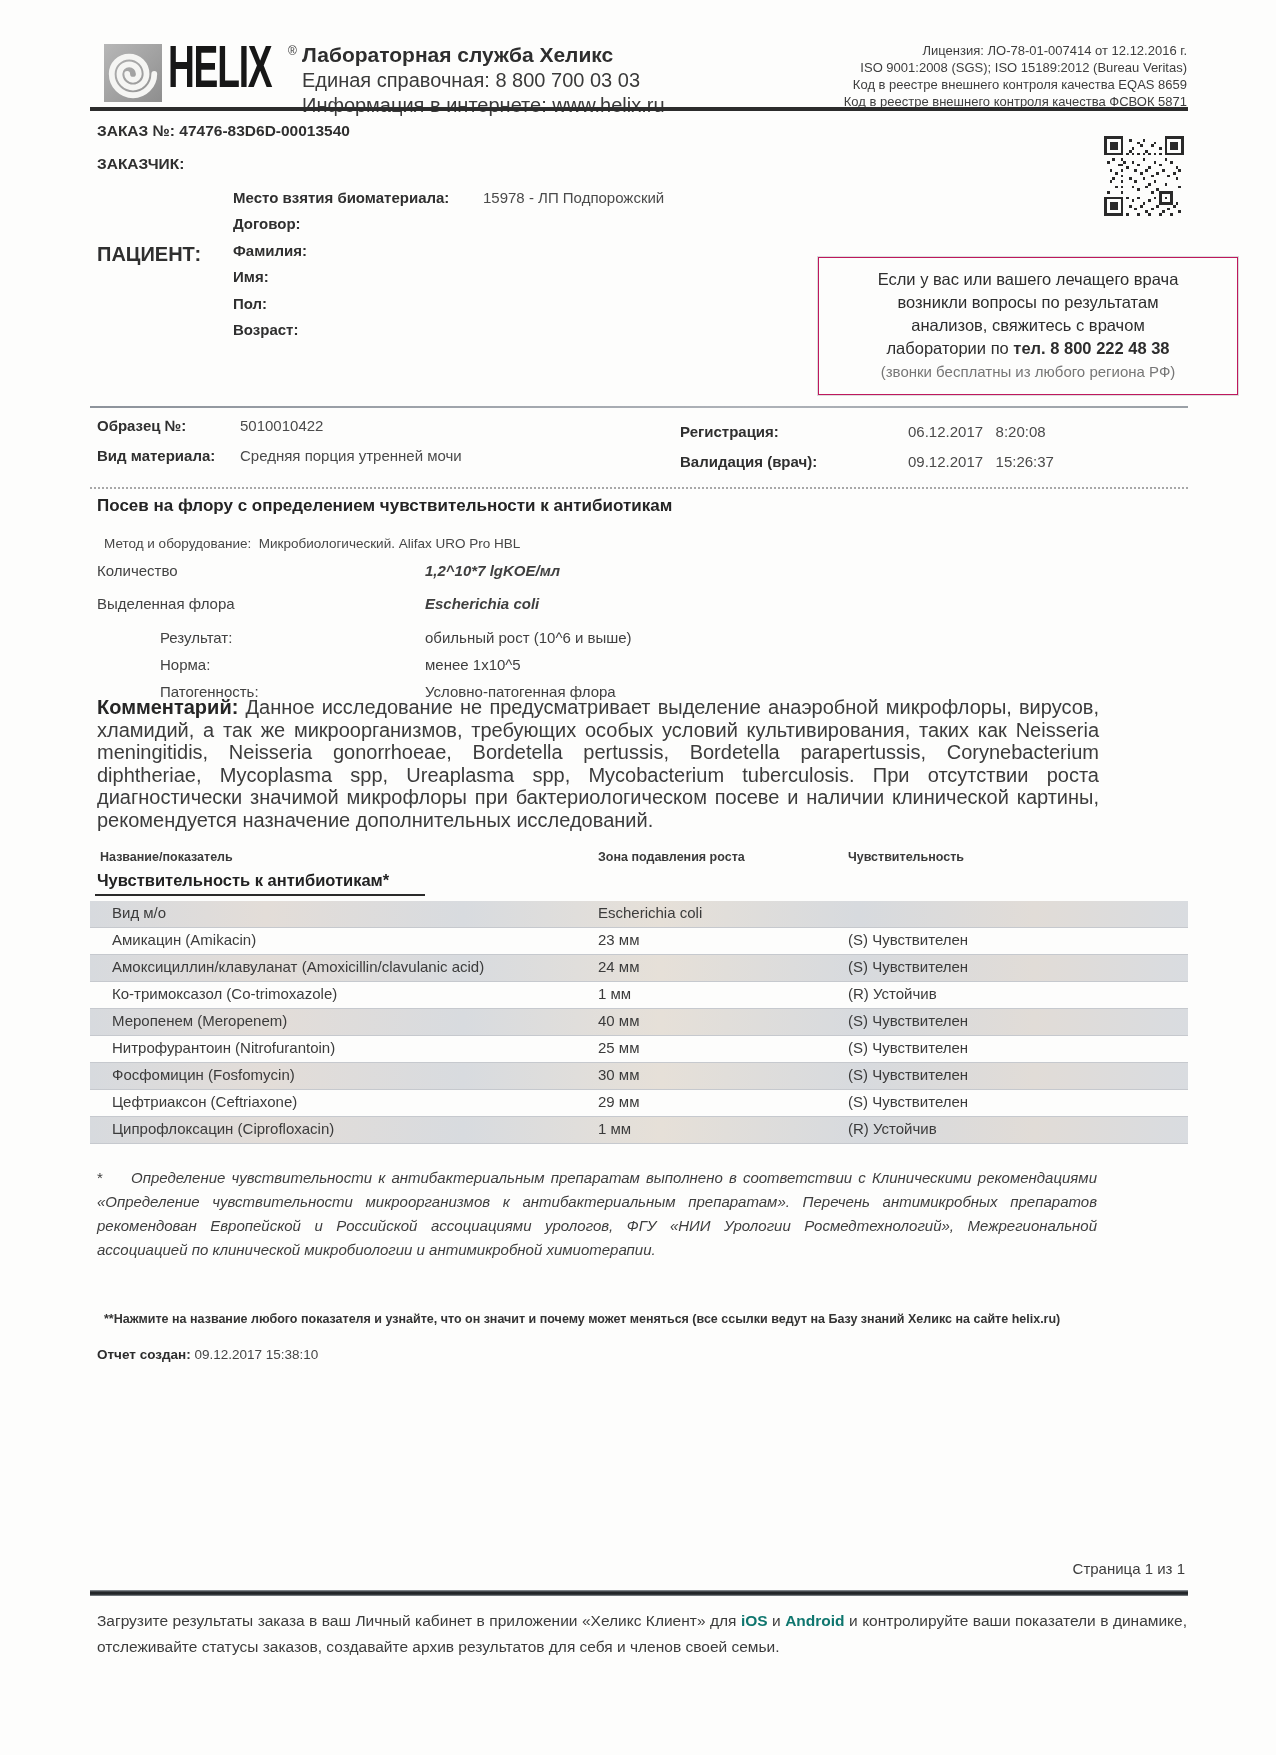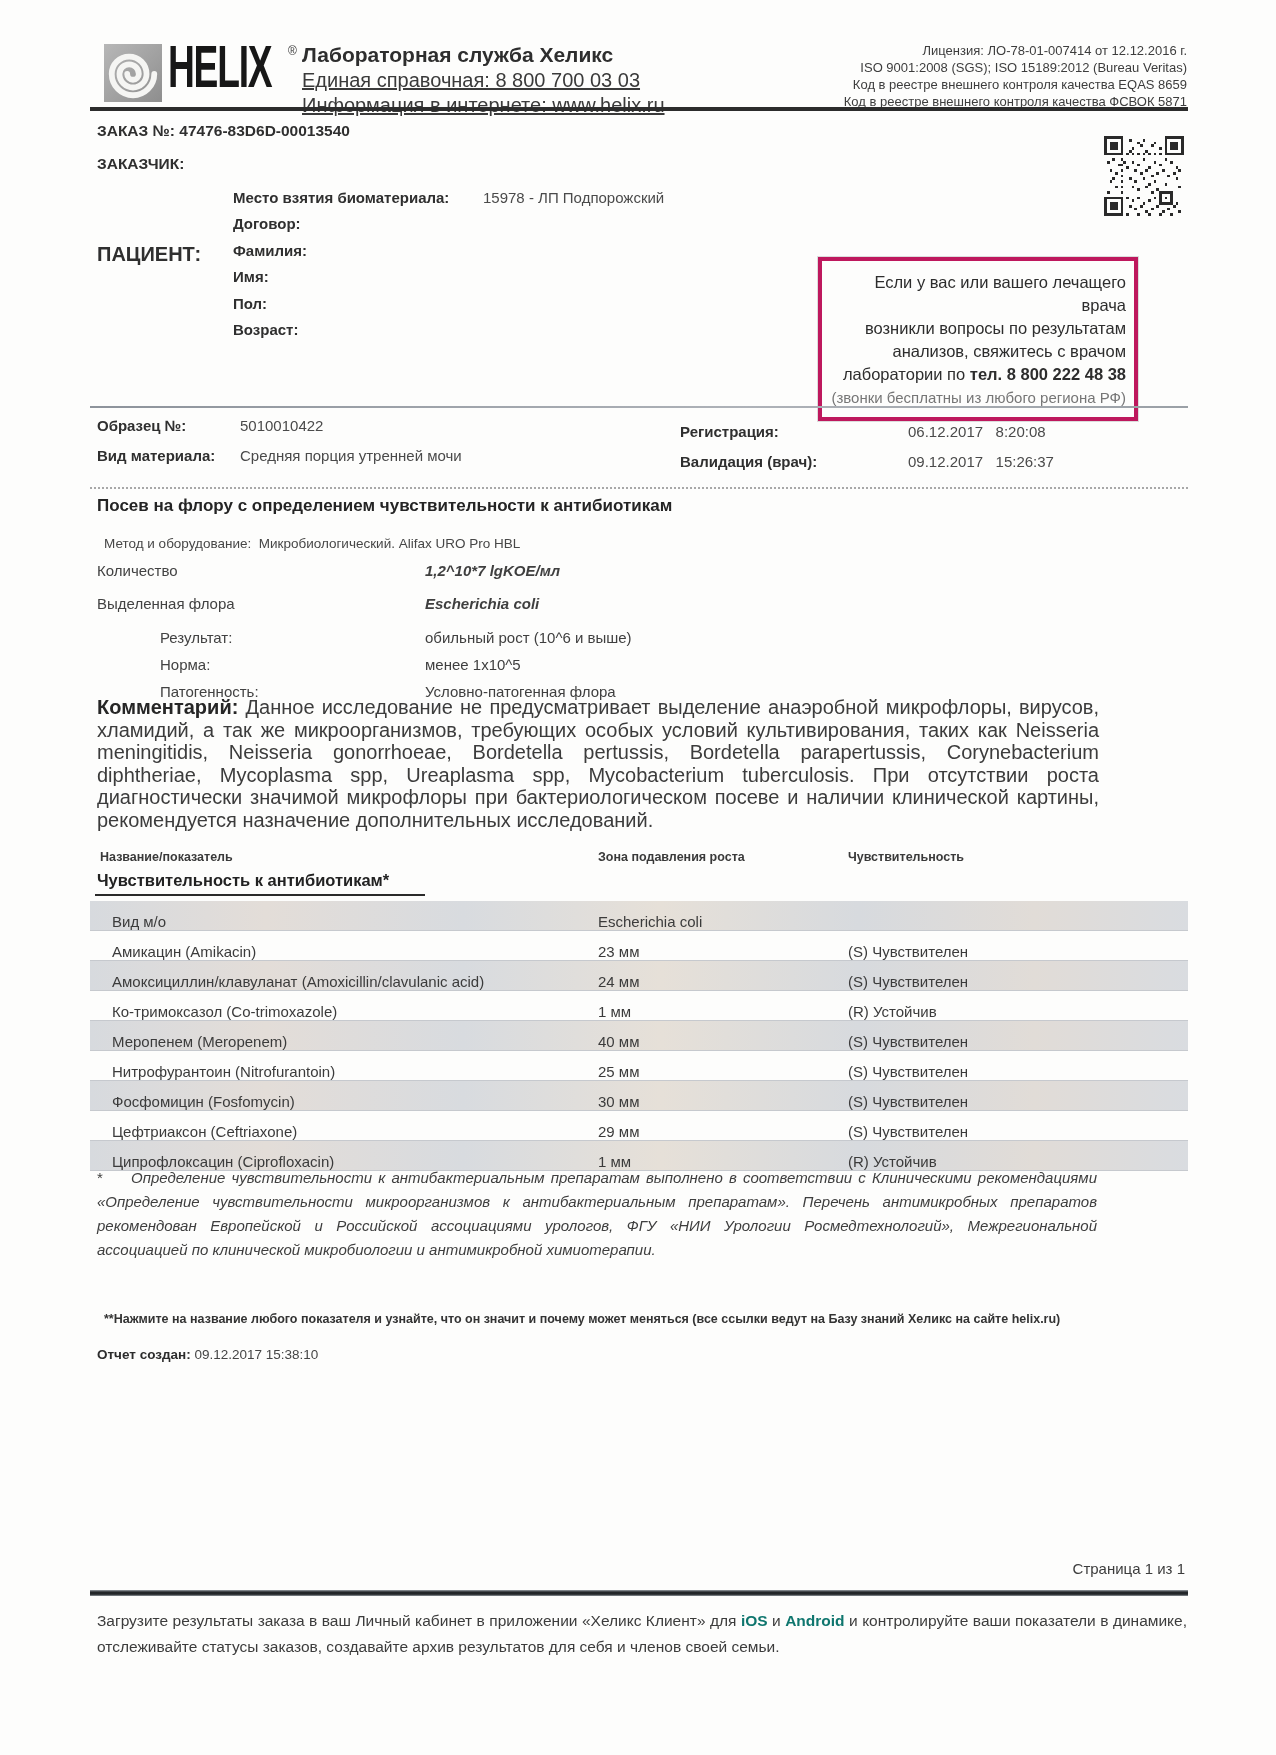--- a/index.html
+++ b/index.html
@@ -12,41 +12,41 @@
 
   
   .logo-box { position: absolute; left: 104px; top: 44px; width: 58px; height: 58px;
     background: linear-gradient(135deg, #b7b7b7, #8e8e8e); }
   .logo-word { position: absolute; left: 168px; top: 36px; height: 64px;
     font-size: 60px; font-weight: bold; color: #171717; letter-spacing: -2px;
     transform: scaleX(0.62); transform-origin: left top; line-height: 62px; }
   .logo-reg { position: absolute; left: 288px; top: 44px; font-size: 12px; color: #3a3a3a; }
   .brand { position: absolute; left: 302px; top: 42px; color: #2e2e2e; }
   .brand-l1 { font-size: 21px; font-weight: bold; line-height: 26px; }
-  .brand-l2, .brand-l3 { font-size: 20px; line-height: 25px; color: #3a3a3a; text-decoration: underline; }
+  .brand-l2, .brand-l3 { font-size: 20px; line-height: 25px; color: #3a3a3a; }
   .license { position: absolute; left: 660px; top: 42px; width: 527px;
     text-align: right; font-size: 13px; line-height: 17px; color: #3d3d3d; }
   .rule-top { position: absolute; left: 90px; top: 107px; width: 1098px; height: 4px; background: #2c2c2c; }
 
   
   .order-no { position: absolute; left: 97px; top: 122px; font-size: 15.5px; font-weight: bold; color: #2f2f2f; }
   .customer { position: absolute; left: 97px; top: 155px; font-size: 15.5px; font-weight: bold; color: #2f2f2f; }
   .qr { position: absolute; left: 1104px; top: 136px; width: 80px; height: 80px; }
 
   
   .patient-label { position: absolute; left: 97px; top: 243px; font-size: 20px; font-weight: bold; color: #2f2f2f; }
   .pfields { position: absolute; left: 233px; top: 189px; width: 560px; }
   .pf-row { display: flex; height: 26.4px; font-size: 15px; }
   .pf-label { width: 250px; font-weight: bold; color: #2f2f2f; }
   .pf-value { flex: 1; color: #4a4a4a; }
 
   
-  .help-box { position: absolute; left: 818px; top: 257px; width: 320px; min-height: 138px;
-    border: 4px solid #be185d; outline: 1px solid #dcdcdc; background: #fdfdfc;
-    padding: 10px 8px 8px; text-align: right; }
+  .help-box { position: absolute; left: 818px; top: 257px; width: 420px; min-height: 138px;
+    border: 1px solid #be185d; outline: 1px solid #dcdcdc; background: #fdfdfc;
+    padding: 10px 8px 8px; text-align: center; }
   .hb-line { font-size: 16.5px; line-height: 23px; color: #2d2d2d; }
   .hb-note { font-size: 15px; line-height: 22px; color: #767676; margin-top: 1px; }
 
   
   .rule-gray { position: absolute; left: 90px; top: 406px; width: 1098px; height: 2px;
     background: linear-gradient(90deg, #8d939b, #aeb2b8 60%, #9aa0a6); }
   .slab { position: absolute; font-size: 15px; font-weight: bold; color: #2f2f2f; }
   .sval { position: absolute; font-size: 15px; color: #4a4a4a; white-space: pre; }
   .dotted { position: absolute; left: 90px; width: 1098px; border-top: 2px dotted #a8a8a8; }
 
@@ -64,21 +64,21 @@
 
   
   .thead { position: absolute; left: 90px; top: 850px; width: 1098px; display: flex;
     font-size: 12.5px; font-weight: bold; color: #3a3a3a; }
   .thead .c1 { width: 508px; padding-left: 10px; }
   .thead .c2 { width: 250px; }
   .thead .c3 { flex: 1; }
   .tsection { position: absolute; left: 95px; top: 871px; font-size: 16.5px; font-weight: bold;
     color: #222; padding: 0 36px 4px 2px; border-bottom: 2.5px solid #2a2a2a; }
   .tbody { position: absolute; left: 90px; top: 901px; width: 1098px; font-size: 15px; }
-  .trow { display: flex; align-items: flex-start; min-height: 27px; padding-top: 12px;
+  .trow { display: flex; align-items: flex-start; min-height: 27px; padding-top: 3px;
     border-bottom: 1px solid #c6c9ce; color: #3b3b3b; }
   .trow.shade { background: linear-gradient(90deg,#d7dade 0%, #e3ddd8 16%, #d8dbdf 34%,
       #e6e0d8 52%, #d7dade 70%, #e1dcd7 86%, #d9dce0 100%); }
   .trow .c1 { width: 508px; padding-left: 22px; padding-right: 30px; }
   .trow .c2 { width: 250px; }
   .trow .c3 { flex: 1; }
 
   
   .fnote { position: absolute; left: 97px; top: 1166px; width: 1000px;
     font-size: 15px; font-style: italic; line-height: 24px; text-align: justify; color: #3e3e3e; }

